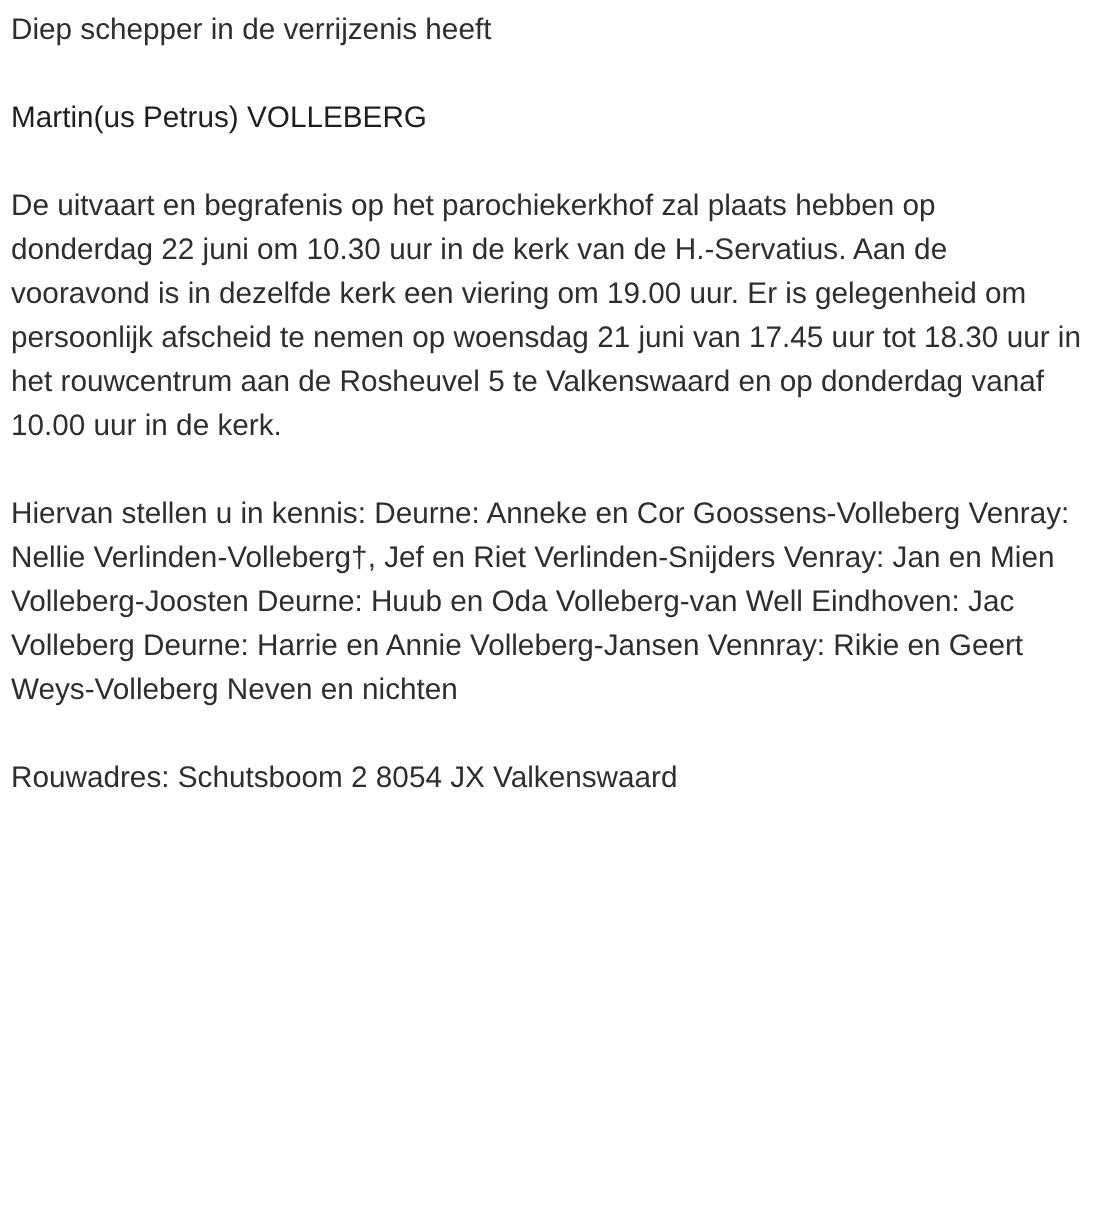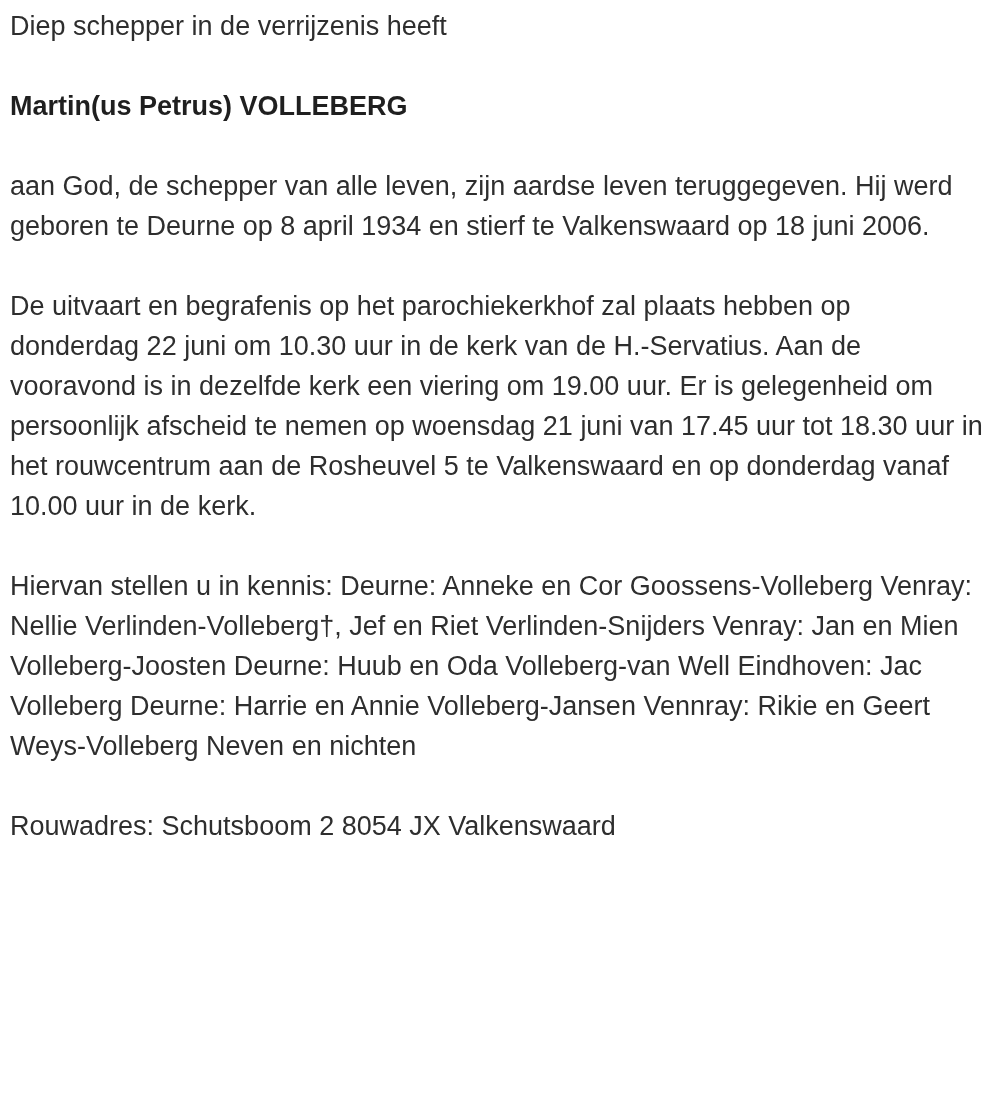--- a/index.html
+++ b/index.html
@@ -15,34 +15,33 @@
     font-family: "Liberation Sans", "DejaVu Sans", sans-serif;
     font-size: 27px;
     line-height: 40px;
     color: #2e2e2e;
     background: #ffffff;
   }
   .doc p {
     margin: 0 0 40px 0;
   }
   .doc p.name-heading {
-    font-weight: 700;
+    font-weight: 400;
     color: #1f1f1f;
   }
 </style>
 </head>
 <body>
 
 <div class="doc">
   <p>Diep schepper in de verrijzenis heeft</p>
 
   <p class="name-heading">Martin(us Petrus) VOLLEBERG</p>
 
 
-  <p>aan God, de schepper van alle leven, zijn aardse leven teruggegeven. Hij werd geboren te Deurne op 8 april 1934 en stierf te Valkenswaard op 18 juni 2006.</p>
 
   <p>De uitvaart en begrafenis op het parochiekerkhof zal plaats hebben op donderdag 22 juni om 10.30 uur in de kerk van de H.-Servatius. Aan de vooravond is in dezelfde kerk een viering om 19.00 uur. Er is gelegenheid om persoonlijk afscheid te nemen op woensdag 21 juni van 17.45 uur tot 18.30 uur in het rouwcentrum aan de Rosheuvel 5 te Valkenswaard en op donderdag vanaf 10.00 uur in de kerk.</p>
 
   <p>Hiervan stellen u in kennis: Deurne: Anneke en Cor Goossens-Volleberg Venray: Nellie Verlinden-Volleberg†, Jef en Riet Verlinden-Snijders Venray: Jan en Mien Volleberg-Joosten Deurne: Huub en Oda Volleberg-van Well Eindhoven: Jac Volleberg Deurne: Harrie en Annie Volleberg-Jansen Vennray: Rikie en Geert Weys-Volleberg Neven en nichten</p>
 
   <p>Rouwadres: Schutsboom 2 8054 JX Valkenswaard</p>
 
 </div>
 
 </body></html>

